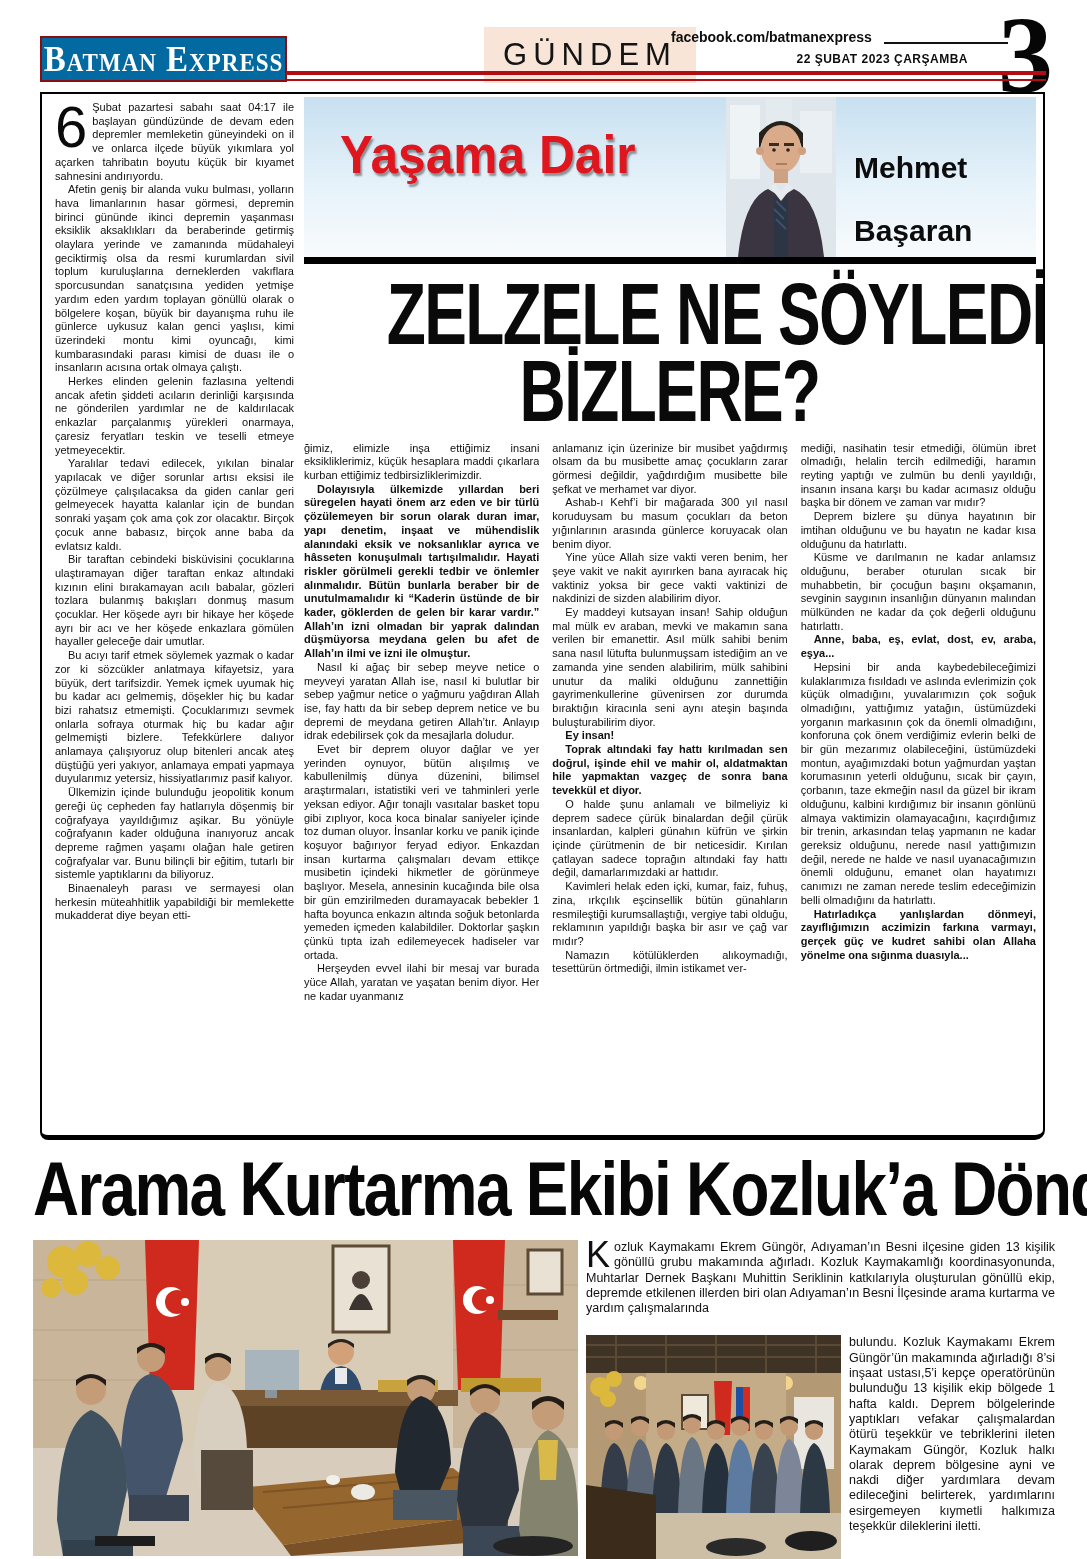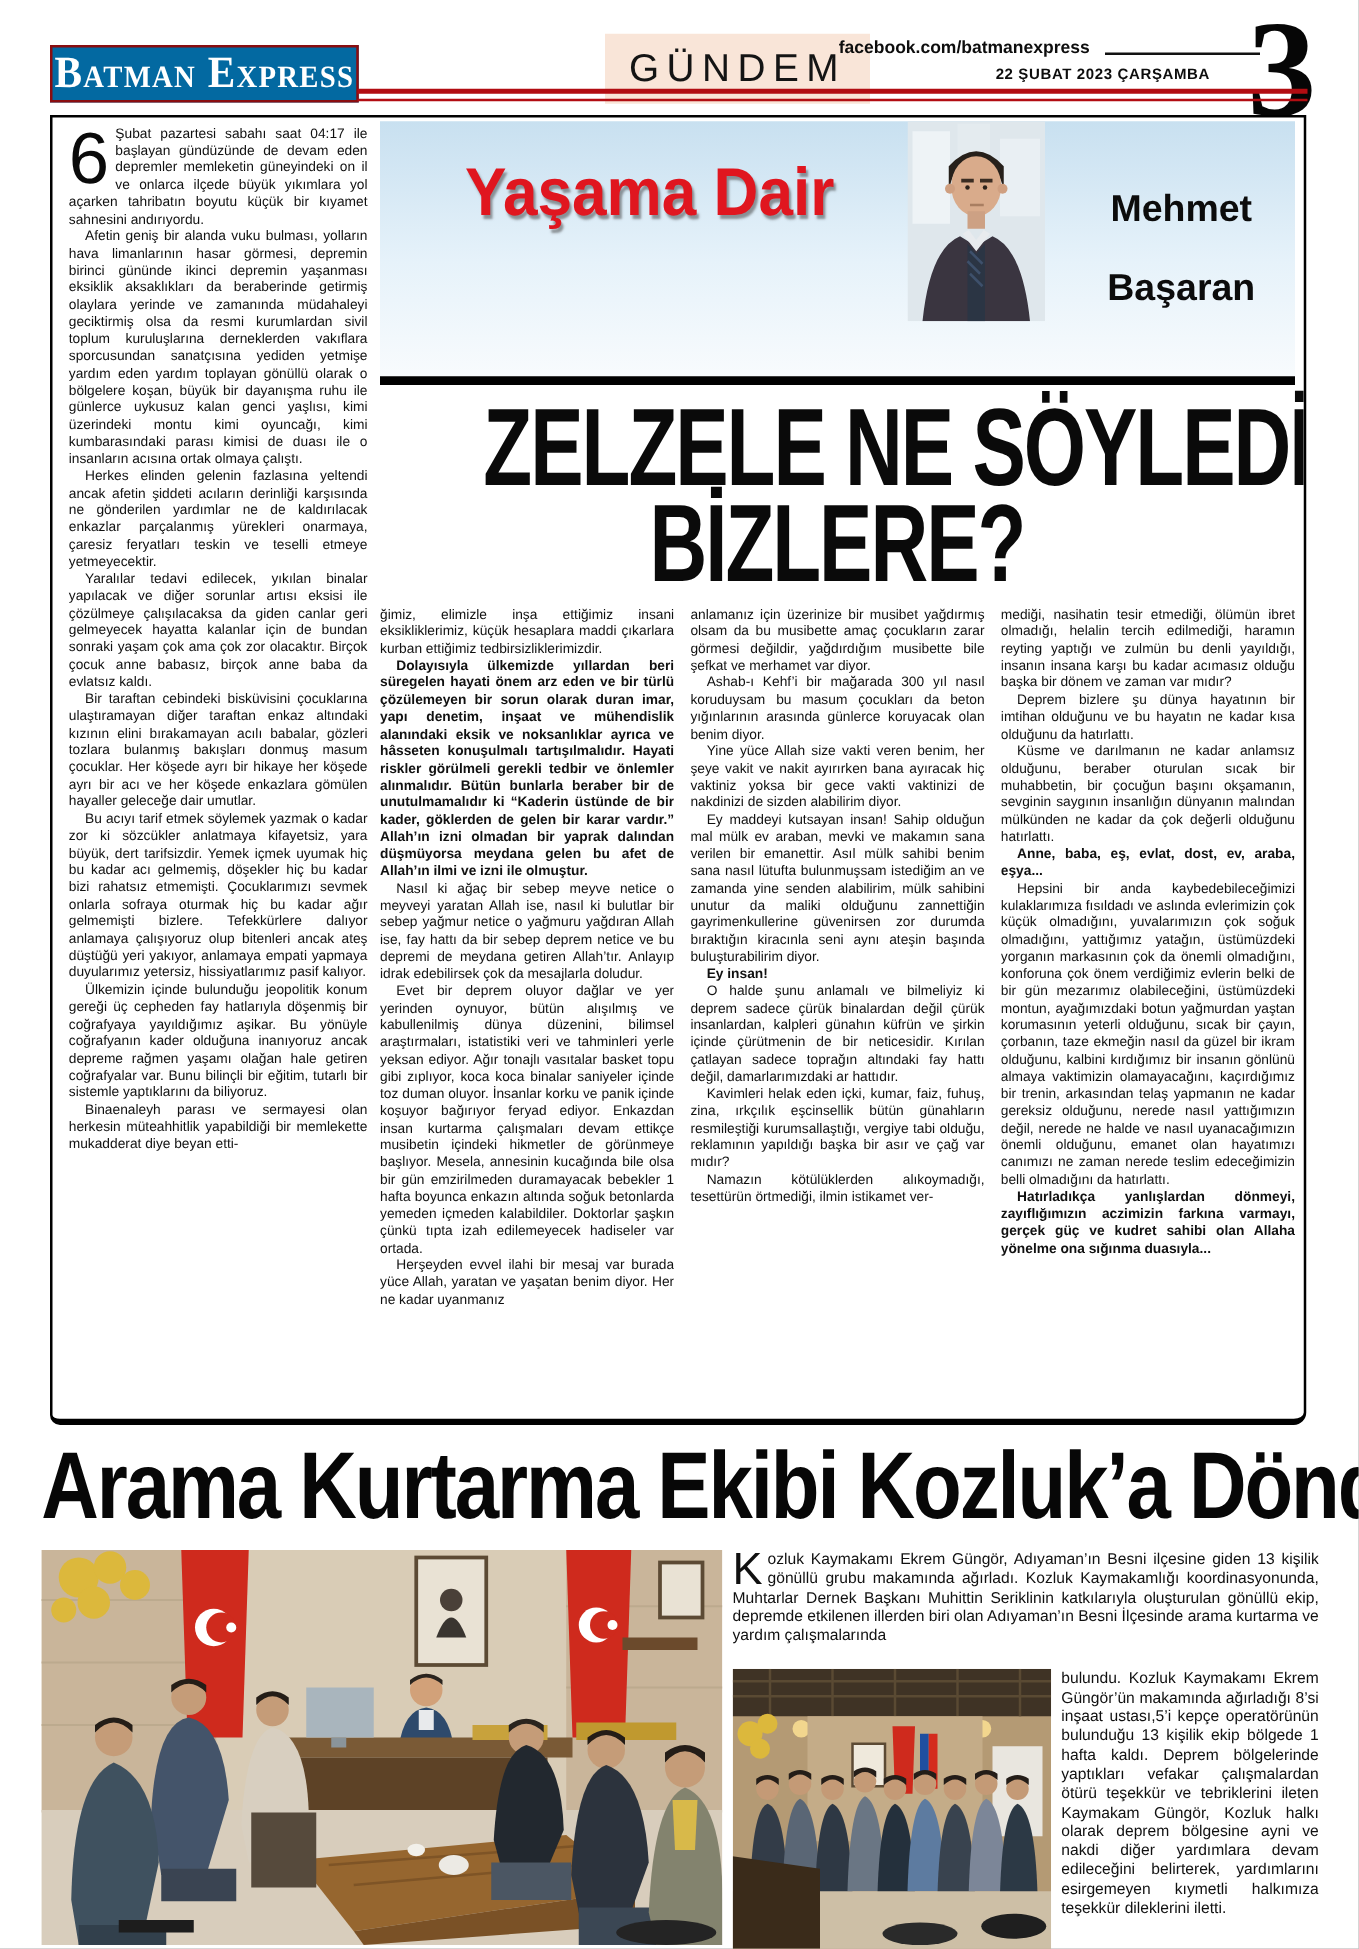--- a/index.html
+++ b/index.html
@@ -22,22 +22,22 @@
         font-size:110px;font-weight:900;line-height:1;color:#060606;}
   .red1{position:absolute;left:286px;top:71px;width:760px;height:4px;background:#b20d12;}
   .red2{position:absolute;left:286px;top:79px;width:760px;height:2px;background:#b20d12;}
 
   
   .article{position:absolute;left:40px;top:92px;width:1005px;height:1048px;box-sizing:border-box;
         border:2px solid #000;border-bottom-width:5px;border-radius:0 0 10px 8px;display:flex;overflow:hidden;}
   .col1zone{width:258px;flex:none;padding:7px 6px 0 13px;box-sizing:border-box;overflow:hidden;}
   .rightzone{flex:1;display:flex;flex-direction:column;padding:3px 7px 0 4px;box-sizing:border-box;overflow:hidden;}
 
-  .author-strip{height:204px;flex:none;display:flex;
-        background:linear-gradient(180deg,#c8e0f0 0%,#e6f2fa 55%,#f8fbfd 100%);text-align:center;}
+  .author-strip{height:160px;flex:none;display:flex;
+        background:linear-gradient(180deg,#c8e0f0 0%,#e6f2fa 55%,#f8fbfd 100%);}
   .col-title-wrap{flex:1;padding:26px 0 0 36px;overflow:hidden;}
   .col-title{color:#e0161f;font-size:54px;font-weight:800;white-space:nowrap;display:inline-block;
         transform:scaleX(.92);transform-origin:left;text-shadow:2px 3px 2px rgba(70,70,70,.55);}
   .author-photo{width:110px;flex:none;height:160px;}
   .author-photo svg{display:block;width:110px;height:160px;}
   .author-name{width:200px;flex:none;font-size:30px;font-weight:800;line-height:1.15;
         padding:26px 0 0 18px;box-sizing:border-box;color:#0c0c0c;}
   .author-name span{display:block;margin-top:28px;}
   .hrule{height:7px;background:#000;flex:none;}
 
@@ -150,20 +150,21 @@
           <p>Nasıl ki ağaç bir sebep meyve netice o meyveyi yaratan Allah ise, nasıl ki bulutlar bir sebep yağmur netice o yağmuru yağdıran Allah ise, fay hattı da bir sebep deprem netice ve bu depremi de meydana getiren Allah’tır. Anlayıp idrak edebilirsek çok da mesajlarla doludur.</p>
           <p>Evet bir deprem oluyor dağlar ve yer yerinden oynuyor, bütün alışılmış ve kabullenilmiş dünya düzenini, bilimsel araştırmaları, istatistiki veri ve tahminleri yerle yeksan ediyor. Ağır tonajlı vasıtalar basket topu gibi zıplıyor, koca koca binalar saniyeler içinde toz duman oluyor. İnsanlar korku ve panik içinde koşuyor bağırıyor feryad ediyor. Enkazdan insan kurtarma çalışmaları devam ettikçe musibetin içindeki hikmetler de görünmeye başlıyor. Mesela, annesinin kucağında bile olsa bir gün emzirilmeden duramayacak bebekler 1 hafta boyunca enkazın altında soğuk betonlarda yemeden içmeden kalabildiler. Doktorlar şaşkın çünkü tıpta izah edilemeyecek hadiseler var ortada.</p>
           <p>Herşeyden evvel ilahi bir mesaj var burada yüce Allah, yaratan ve yaşatan benim diyor. Her ne kadar uyanmanız</p>
         </div>
         <div class="tcol bodytext">
           <p class="ni">anlamanız için üzerinize bir musibet yağdırmış olsam da bu musibette amaç çocukların zarar görmesi değildir, yağdırdığım musibette bile şefkat ve merhamet var diyor.</p>
           <p>Ashab-ı Kehf’i bir mağarada 300 yıl nasıl koruduysam bu masum çocukları da beton yığınlarının arasında günlerce koruyacak olan benim diyor.</p>
           <p>Yine yüce Allah size vakti veren benim, her şeye vakit ve nakit ayırırken bana ayıracak hiç vaktiniz yoksa bir gece vakti vaktinizi de nakdinizi de sizden alabilirim diyor.</p>
           <p>Ey maddeyi kutsayan insan! Sahip olduğun mal mülk ev araban, mevki ve makamın sana verilen bir emanettir. Asıl mülk sahibi benim sana nasıl lütufta bulunmuşsam istediğim an ve zamanda yine senden alabilirim, mülk sahibini unutur da maliki olduğunu zannettiğin gayrimenkullerine güvenirsen zor durumda bıraktığın kiracınla seni aynı ateşin başında buluşturabilirim diyor.</p>
           <p class="b">Ey insan!</p>
+          <p class="b">Toprak altındaki fay hattı kırılmadan sen doğrul, işinde ehil ve mahir ol, aldatmaktan hile yapmaktan vazgeç de sonra bana tevekkül et diyor.</p>
           <p>O halde şunu anlamalı ve bilmeliyiz ki deprem sadece çürük binalardan değil çürük insanlardan, kalpleri günahın küfrün ve şirkin içinde çürütmenin de bir neticesidir. Kırılan çatlayan sadece toprağın altındaki fay hattı değil, damarlarımızdaki ar hattıdır.</p>
           <p>Kavimleri helak eden içki, kumar, faiz, fuhuş, zina, ırkçılık eşcinsellik bütün günahların resmileştiği kurumsallaştığı, vergiye tabi olduğu, reklamının yapıldığı başka bir asır ve çağ var mıdır?</p>
           <p>Namazın kötülüklerden alıkoymadığı, tesettürün örtmediği, ilmin istikamet ver-</p>
         </div>
         <div class="tcol bodytext">
           <p class="ni">mediği, nasihatin tesir etmediği, ölümün ibret olmadığı, helalin tercih edilmediği, haramın reyting yaptığı ve zulmün bu denli yayıldığı, insanın insana karşı bu kadar acımasız olduğu başka bir dönem ve zaman var mıdır?</p>
           <p>Deprem bizlere şu dünya hayatının bir imtihan olduğunu ve bu hayatın ne kadar kısa olduğunu da hatırlattı.</p>
           <p>Küsme ve darılmanın ne kadar anlamsız olduğunu, beraber oturulan sıcak bir muhabbetin, bir çocuğun başını okşamanın, sevginin saygının insanlığın dünyanın malından mülkünden ne kadar da çok değerli olduğunu hatırlattı.</p>
           <p class="b">Anne, baba, eş, evlat, dost, ev, araba, eşya...</p>
           <p>Hepsini bir anda kaybedebileceğimizi kulaklarımıza fısıldadı ve aslında evlerimizin çok küçük olmadığını, yuvalarımızın çok soğuk olmadığını, yattığımız yatağın, üstümüzdeki yorganın markasının çok da önemli olmadığını, konforuna çok önem verdiğimiz evlerin belki de bir gün mezarımız olabileceğini, üstümüzdeki montun, ayağımızdaki botun yağmurdan yaştan korumasının yeterli olduğunu, sıcak bir çayın, çorbanın, taze ekmeğin nasıl da güzel bir ikram olduğunu, kalbini kırdığımız bir insanın gönlünü almaya vaktimizin olamayacağını, kaçırdığımız bir trenin, arkasından telaş yapmanın ne kadar gereksiz olduğunu, nerede nasıl yattığımızın değil, nerede ne halde ve nasıl uyanacağımızın önemli olduğunu, emanet olan hayatımızı canımızı ne zaman nerede teslim edeceğimizin belli olmadığını da hatırlattı.</p>

